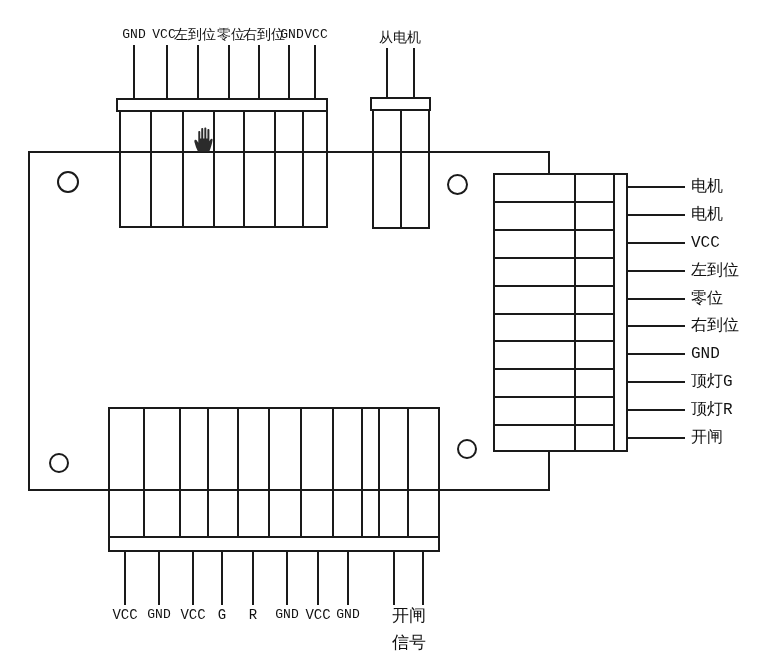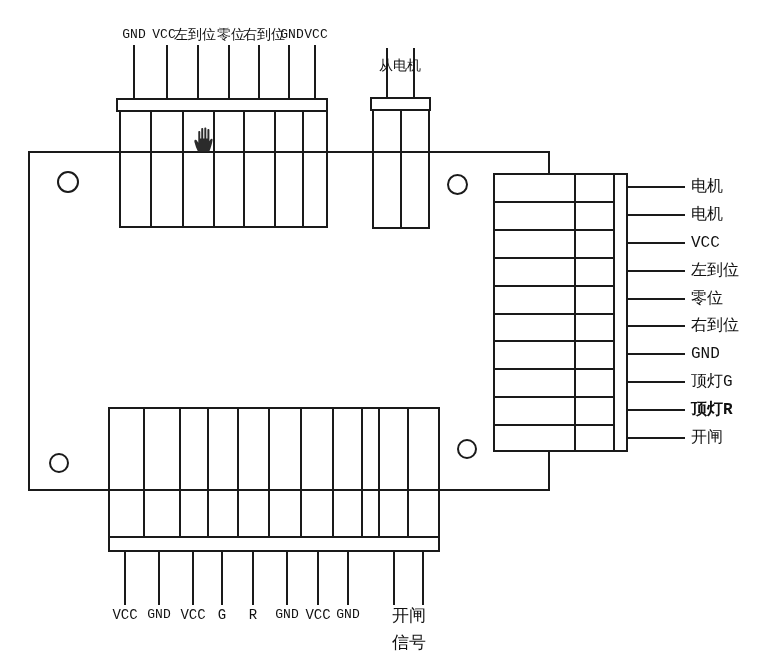--- a/index.html
+++ b/index.html
@@ -55,21 +55,21 @@
   <svg class="abs" style="left:193px;top:126px;" width="22" height="27" viewBox="0 0 20 24">
     <path fill="#2b2b2b" d="M4.5 23 C3.2 20.5 2.2 17.8 1.5 15 C1.2 13.8 1.1 12.8 1.6 12.4 C2.2 11.9 3 12.1 3.5 12.9 L4.8 15 L4.8 5.2 C4.8 3.9 6.6 3.9 6.6 5.2 L6.6 11 L7.5 11 L7.5 2.6 C7.5 1.3 9.3 1.3 9.3 2.6 L9.3 11 L10.3 11 L10.3 2 C10.3 0.7 12.1 0.7 12.1 2 L12.1 11 L13.1 11 L13.1 3.4 C13.1 2.1 14.9 2.1 14.9 3.4 L14.9 13.5 L16 11.8 C16.6 10.8 18 11.2 17.8 12.4 C17.3 15.9 16.3 19.6 14.8 23 Z"></path>
   </svg>
 
   <div>
     <div class="box" style="left:370px;top:97px;width:61px;height:14px;"></div>
     <div class="box" style="left:372px;top:109px;width:58px;height:120px;"></div>
     <div class="ln" style="left:400px;top:111px;width:2px;height:116px;"></div>
     <div class="ln" style="left:386px;top:48px;width:2px;height:49px;"></div>
     <div class="ln" style="left:413px;top:48px;width:2px;height:49px;"></div>
-    <div class="lbl cx f14" style="left:400px;top:30px;margin-top:28px;">从电机</div>
+    <div class="lbl cx f14" style="left:400px;top:30px;">从电机</div>
   </div>
 
   <div>
     <div class="box" style="left:108px;top:407px;width:332px;height:131px;"></div>
     <div class="ln" style="left:143px;top:409px;width:2px;height:127px;"></div>
     <div class="ln" style="left:179px;top:409px;width:2px;height:127px;"></div>
     <div class="ln" style="left:207px;top:409px;width:2px;height:127px;"></div>
     <div class="ln" style="left:237px;top:409px;width:2px;height:127px;"></div>
     <div class="ln" style="left:268px;top:409px;width:2px;height:127px;"></div>
     <div class="ln" style="left:300px;top:409px;width:2px;height:127px;"></div>
@@ -133,21 +133,21 @@
     <div class="ln" style="left:628px;top:437px;width:57px;height:2px;"></div>
 
     <div class="lbl f16" style="left:691px;top:177px;">电机</div>
     <div class="lbl f16" style="left:691px;top:205px;">电机</div>
     <div class="lbl f16" style="left:691px;top:233px;">VCC</div>
     <div class="lbl f16" style="left:691px;top:261px;">左到位</div>
     <div class="lbl f16" style="left:691px;top:289px;">零位</div>
     <div class="lbl f16" style="left:691px;top:316px;">右到位</div>
     <div class="lbl f16" style="left:691px;top:344px;">GND</div>
     <div class="lbl f16" style="left:691px;top:372px;">顶灯G</div>
-    <div class="lbl f16" style="left:691px;top:400px;font-weight:bold;">顶灯R</div>
+    <div class="lbl f16" style="left:691px;top:400px;">顶灯R</div>
     <div class="lbl f16" style="left:691px;top:428px;">开闸</div>
   </div>
 
   <div class="hole" style="left:57px;top:171px;width:22px;height:22px;"></div>
   <div class="hole" style="left:447px;top:174px;width:21px;height:21px;"></div>
   <div class="hole" style="left:457px;top:439px;width:20px;height:20px;"></div>
   <div class="hole" style="left:49px;top:453px;width:20px;height:20px;"></div>
 
 </div>
 

